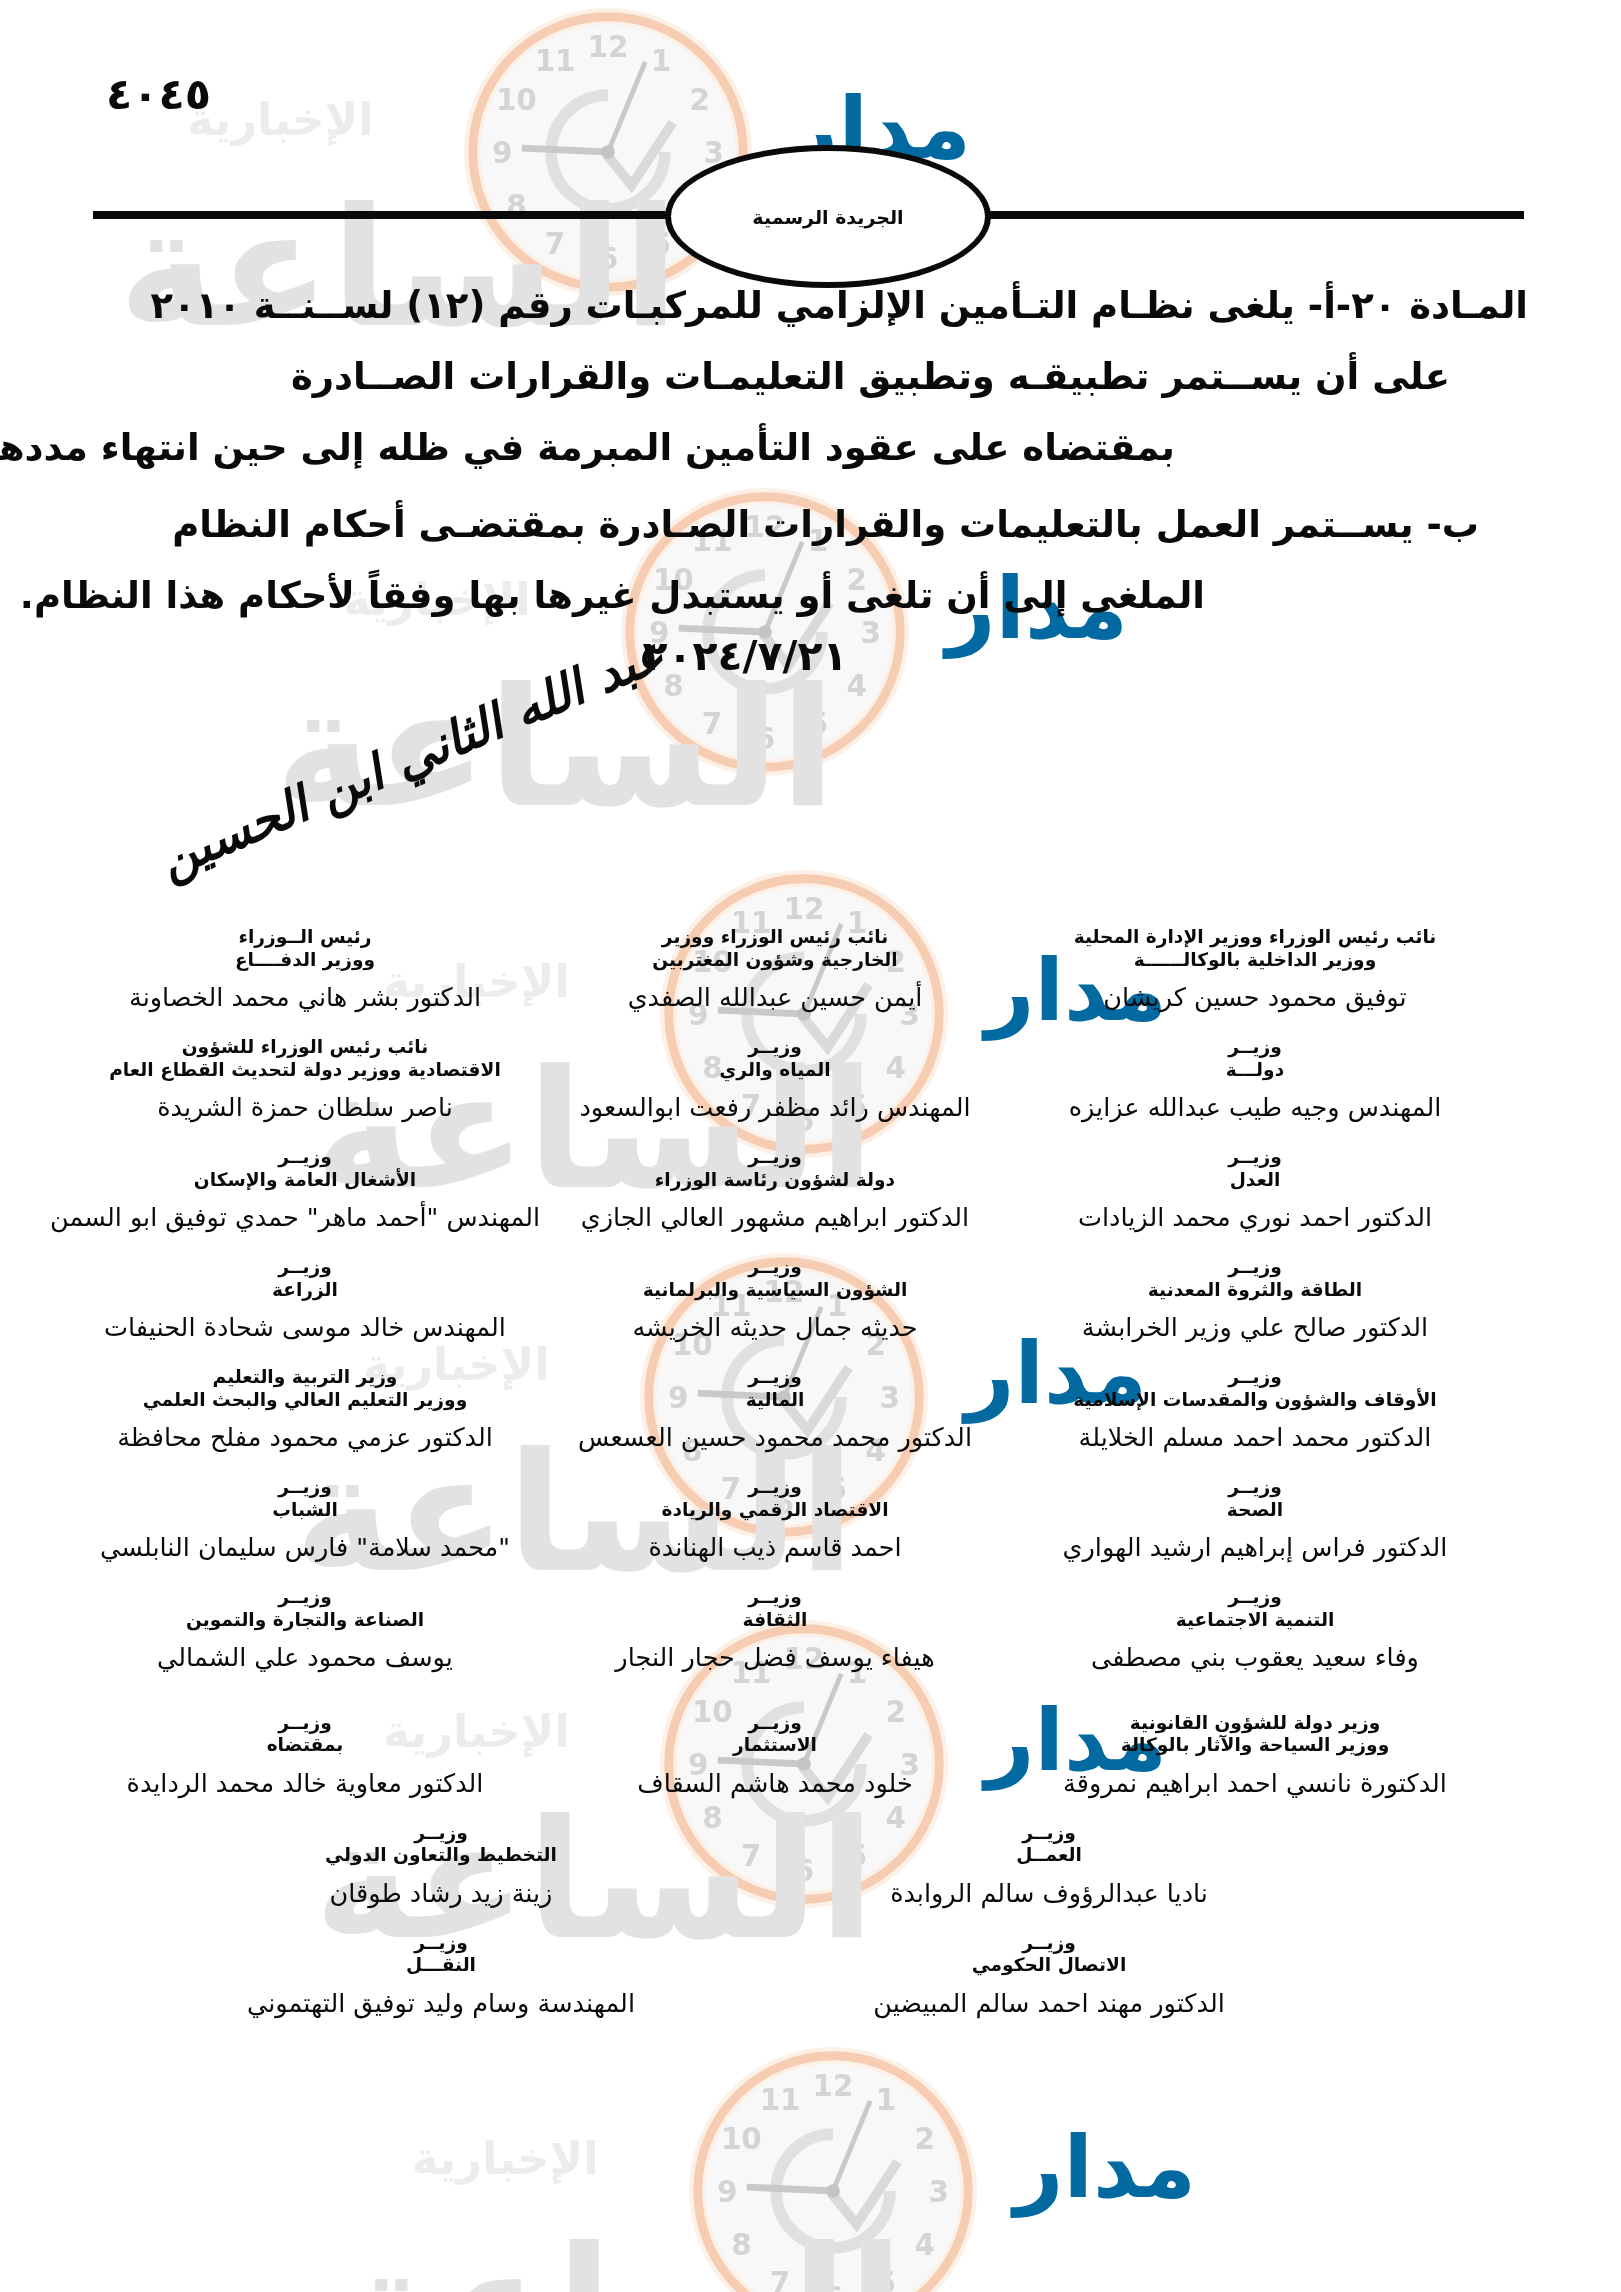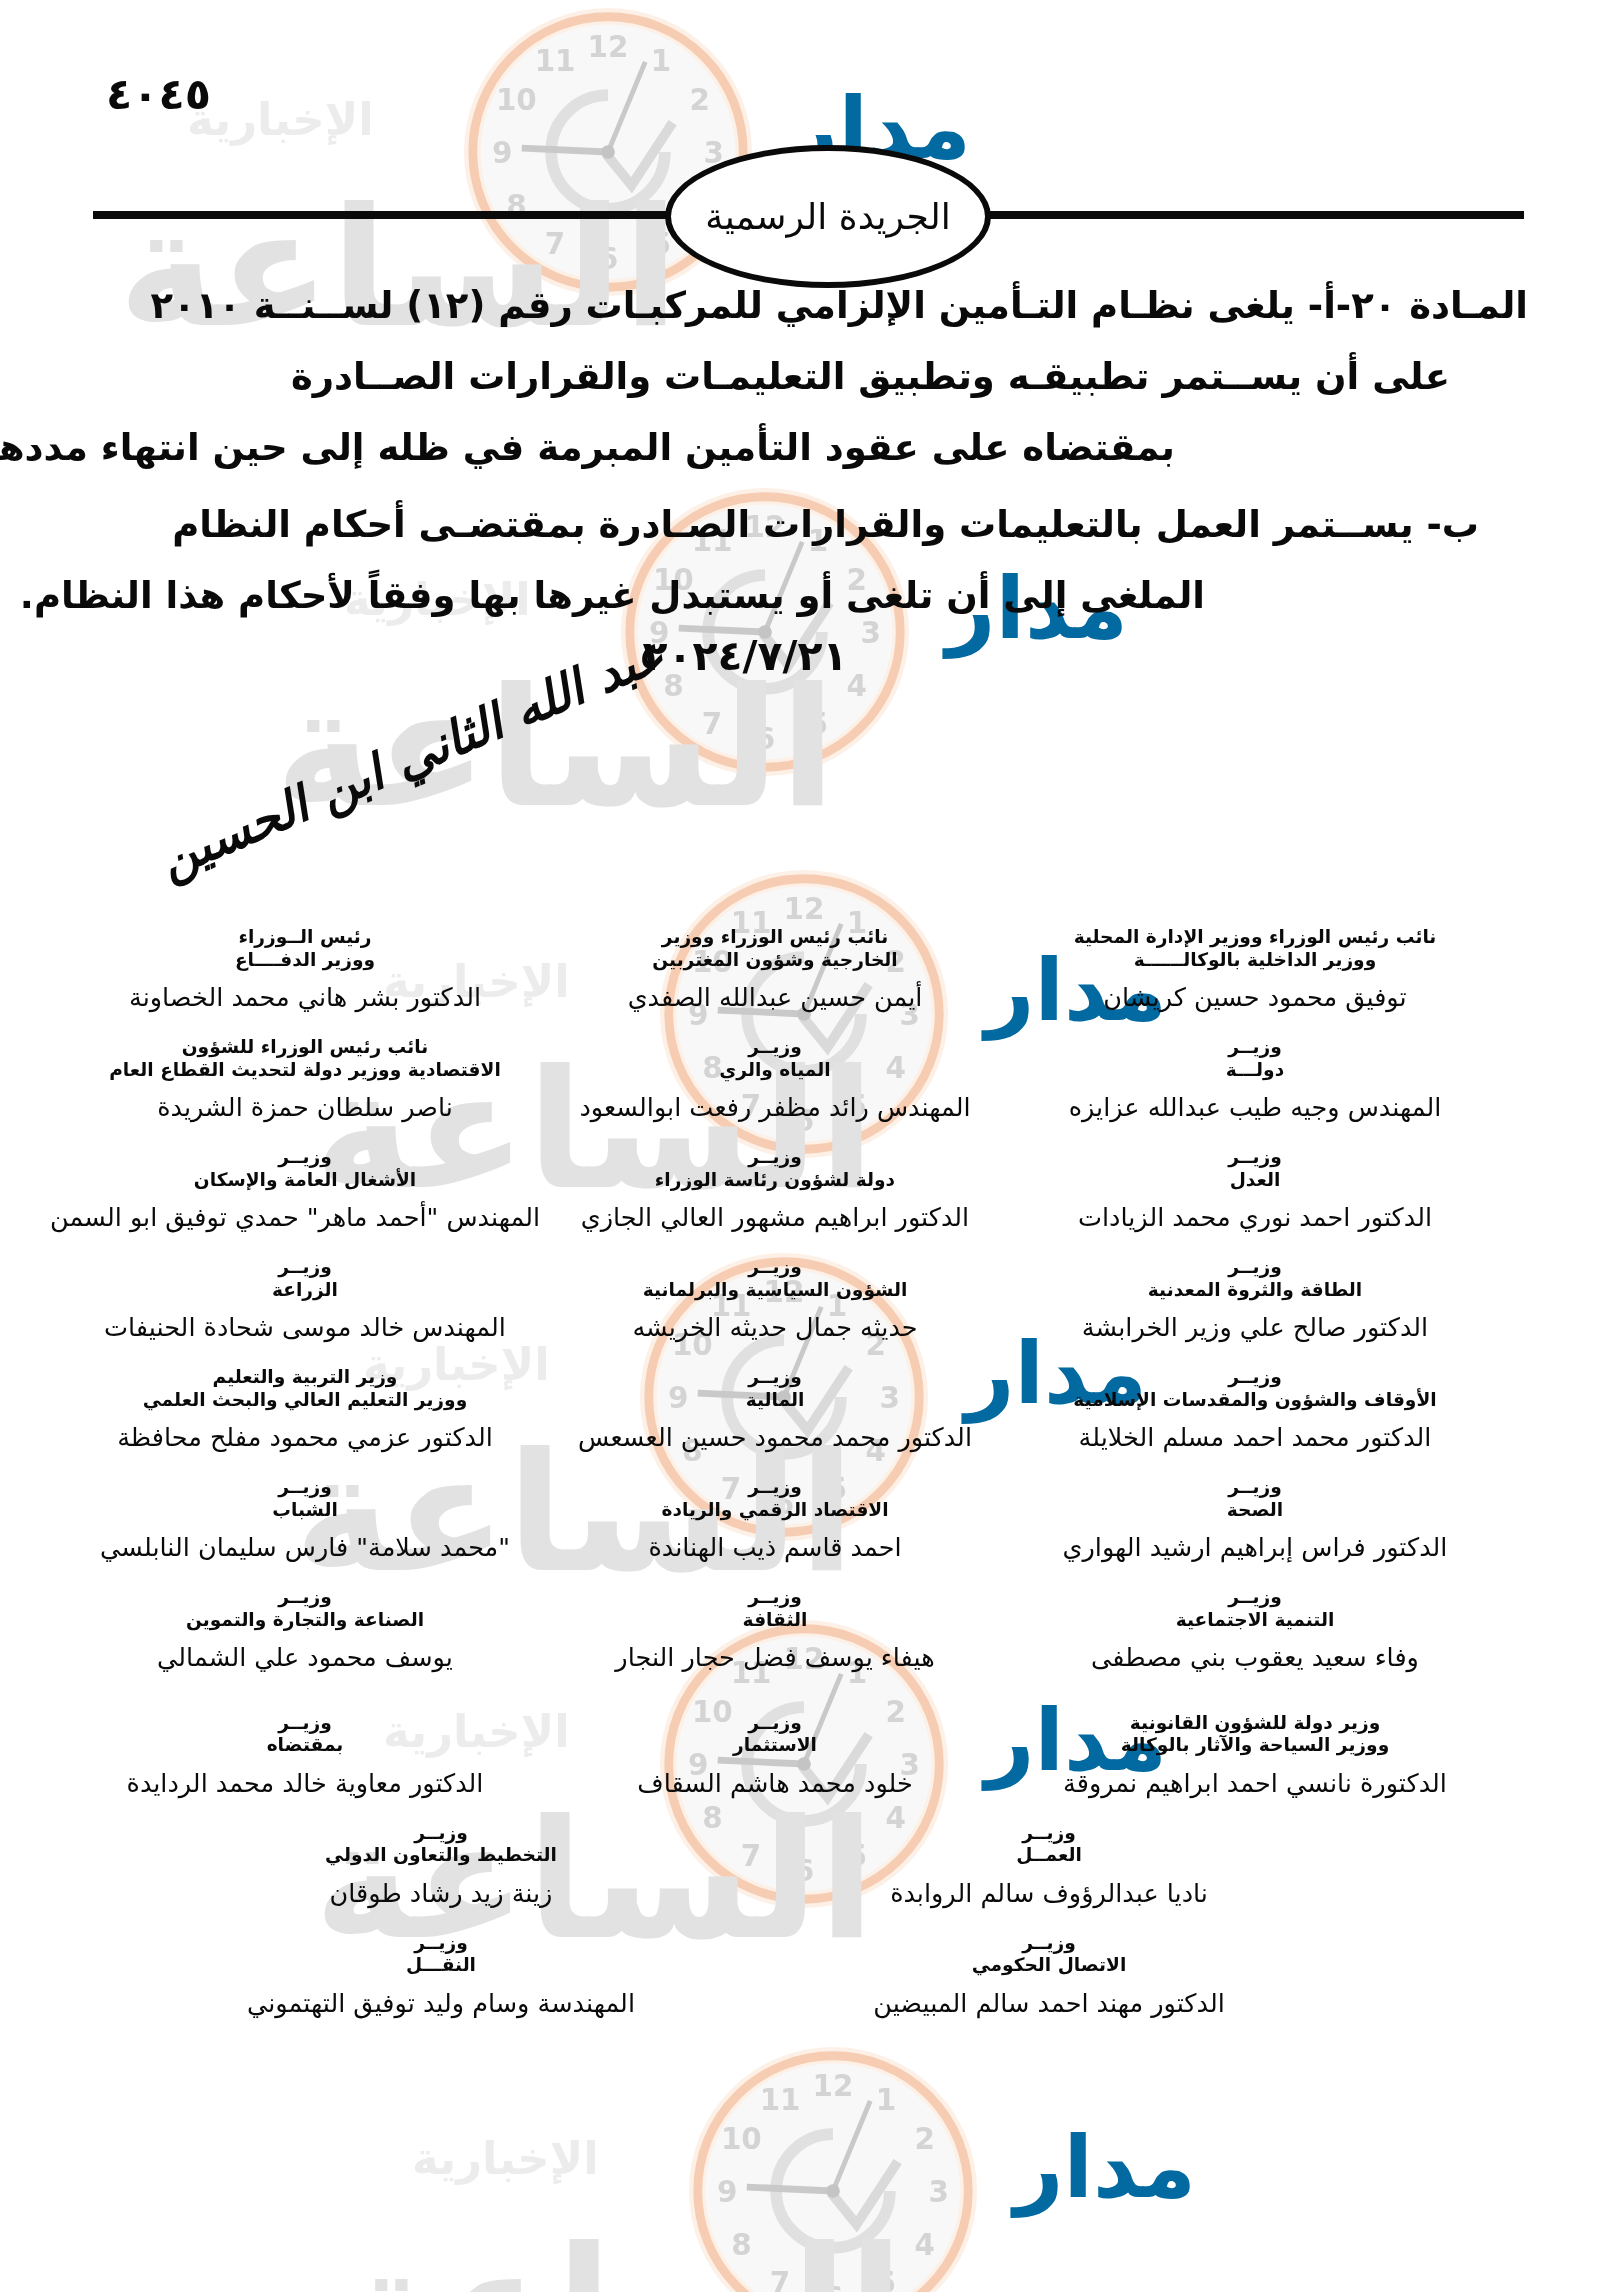--- a/index.html
+++ b/index.html
@@ -19,21 +19,21 @@
   .page-number{
     position:absolute;top:69px;left:106px;font-size:43px;font-weight:bold;
     letter-spacing:5.9px;direction:ltr;
   }
   .rule{position:absolute;top:211px;left:93px;width:1431px;height:7.8px;background:#0a0a0a;}
   .gazette-oval{
     position:absolute;left:665px;top:145px;width:314px;height:131px;
     border:6.9px solid #0a0a0a;border-radius:50%;background:#ffffff;
     display:flex;align-items:center;justify-content:center;
   }
-  .gazette-oval span{font-size:36px;font-weight:normal;}
+  .gazette-oval span{font-size:19px;font-weight:bold;}
   .article{position:absolute;top:270px;right:93px;width:1431px;}
   .a-line{
     font-size:37px;font-weight:bold;line-height:71px;white-space:nowrap;
     text-align:right;direction:rtl;
   }
   .a-line.l2{padding-right:78px;}
   .a-line.l3{padding-right:353px;}
   .a-line.l4{padding-right:49px;margin-top:5.9px;}
   .a-line.l5{padding-right:323px;}
   .decree-date{

